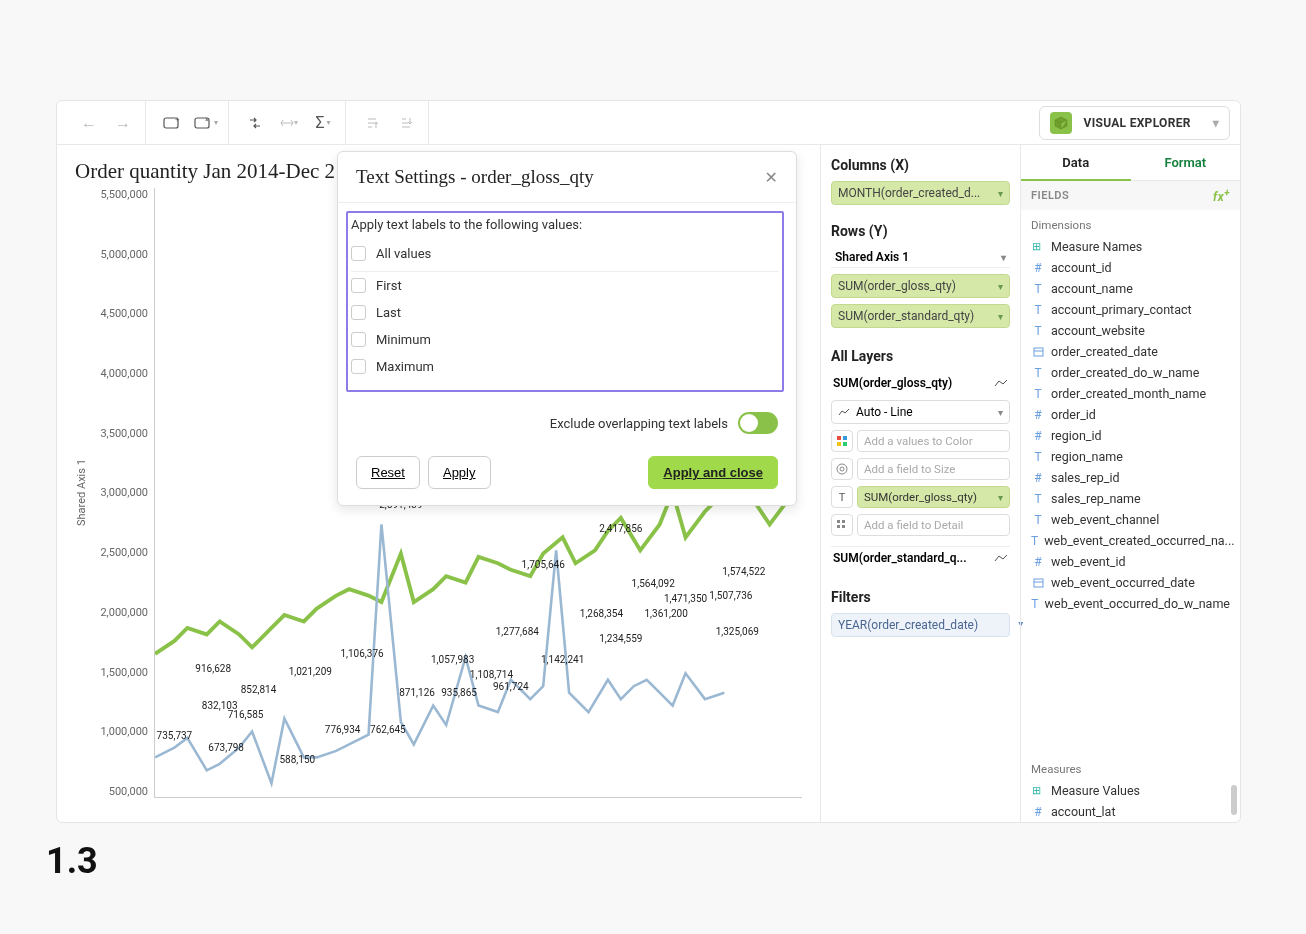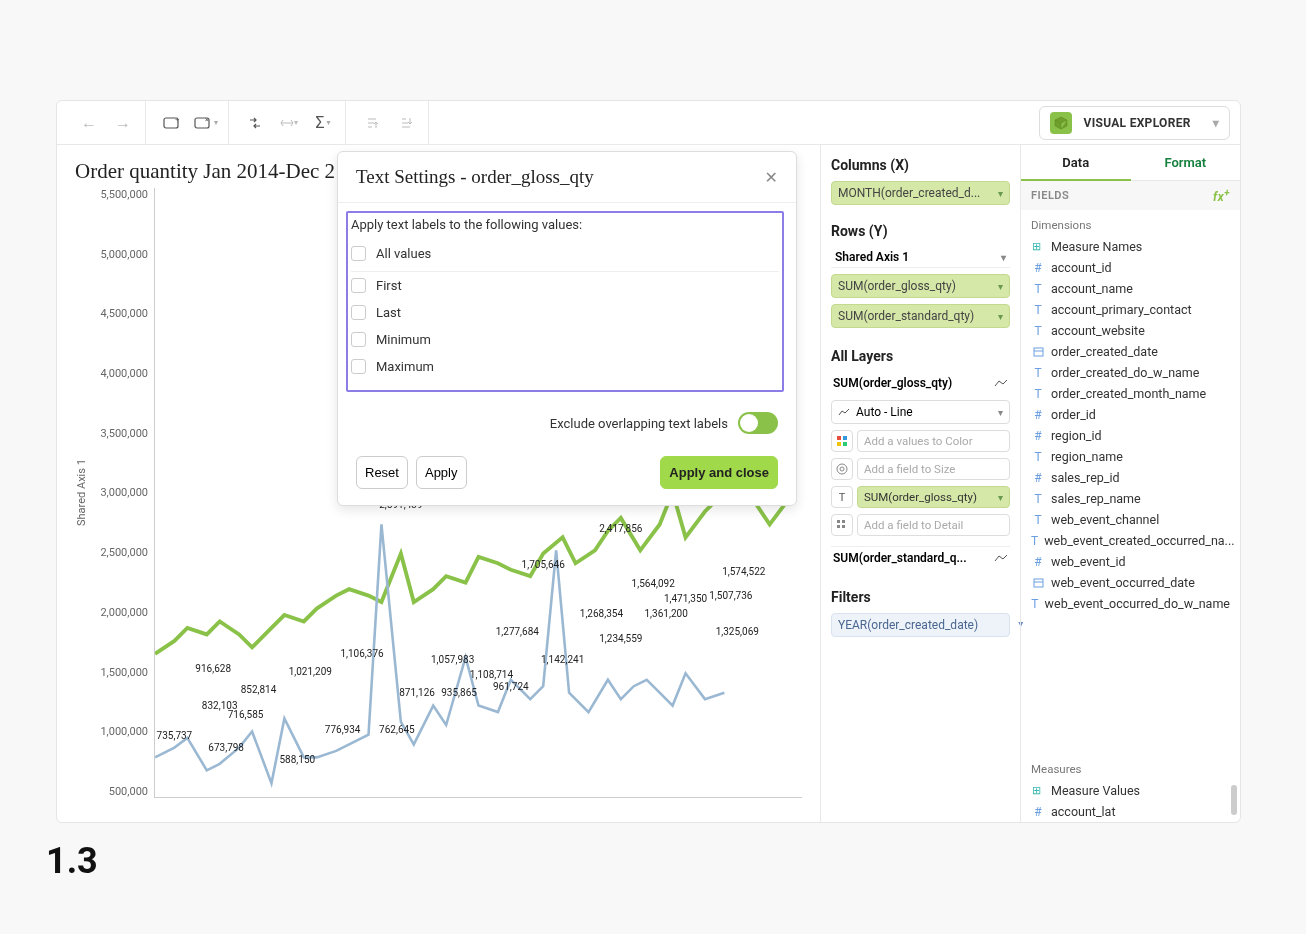--- a/index.html
+++ b/index.html
@@ -62,21 +62,21 @@
 .highlight-box { border:2px solid #8b7ce8; border-radius:2px; padding:4px 3px 10px; margin:-4px -6px 12px -10px; }
 .dlg-subtitle { font-size:13px; color:#333; margin-bottom:8px; }
 .chk-row { display:flex; align-items:center; gap:10px; padding:6px 0; font-size:13px; color:#333; }
 .chk-row.first { border-bottom:1px solid #eee; padding-bottom:10px; }
 .chk { width:15px; height:15px; border:1px solid #ccc; border-radius:3px; }
 .toggle-row { display:flex; align-items:center; justify-content:flex-end; gap:10px; font-size:13px; color:#333; padding:8px 0; }
 .switch { width:40px; height:22px; border-radius:11px; background:#8ac249; position:relative; }
 .switch::after { content:""; position:absolute; width:18px; height:18px; border-radius:9px; background:#fff; top:2px; left:2px; }
 .switch .chkmark { position:absolute; left:5px; top:3px; color:#fff; font-size:10px; }
 .dlg-foot { display:flex; justify-content:space-between; padding:10px 18px 16px; gap:8px; }
-.btn { border:1px solid #ccc; border-radius:6px; padding:8px 8px; font-size:13px; background:#fff; cursor:pointer; font-weight:500; }
+.btn { border:1px solid #ccc; border-radius:6px; padding:8px 14px; font-size:13px; background:#fff; cursor:pointer; font-weight:500;text-decoration:underline; }
 .btn.primary { background:#a0d94a; border-color:#a0d94a; color:#222; font-weight:600; }
 
 .version { position:absolute; left:46px; top:840px; font-size:36px; font-weight:700; color:#111; }
 </style>
 </head>
 <body>
 
 <div class="frame">
   <div class="toolbar">
     <div class="tb-group">
@@ -182,21 +182,21 @@
               <div class="lbl" style="left: 47%; top: 82%;">935,865</div>
               <div class="lbl" style="left: 32%; top: 75.5%;">1,106,376</div>
               <div class="lbl" style="left: 24%; top: 78.5%;">1,021,209</div>
               <div class="lbl" style="left: 9%; top: 78%;">916,628</div>
               <div class="lbl" style="left: 16%; top: 81.5%;">852,814</div>
               <div class="lbl" style="left: 10%; top: 84%;">832,103</div>
               <div class="lbl" style="left: 14%; top: 85.5%;">716,585</div>
               <div class="lbl" style="left: 3%; top: 89%;">735,737</div>
               <div class="lbl" style="left: 11%; top: 91%;">673,798</div>
               <div class="lbl" style="left: 29%; top: 88%;">776,934</div>
-              <div class="lbl" style="left: 36%; top: 88%; margin-left: 9px;">762,645</div>
+              <div class="lbl" style="left: 36%; top: 88%;">762,645</div>
               <div class="lbl" style="left: 22%; top: 93%;">588,150</div>
             </div>
         </div>
       </div>
 
       <div class="dialog">
         <div class="dlg-head">
           <div class="dlg-title">Text Settings - order_gloss_qty</div>
           <div class="dlg-close">✕</div>
         </div>

